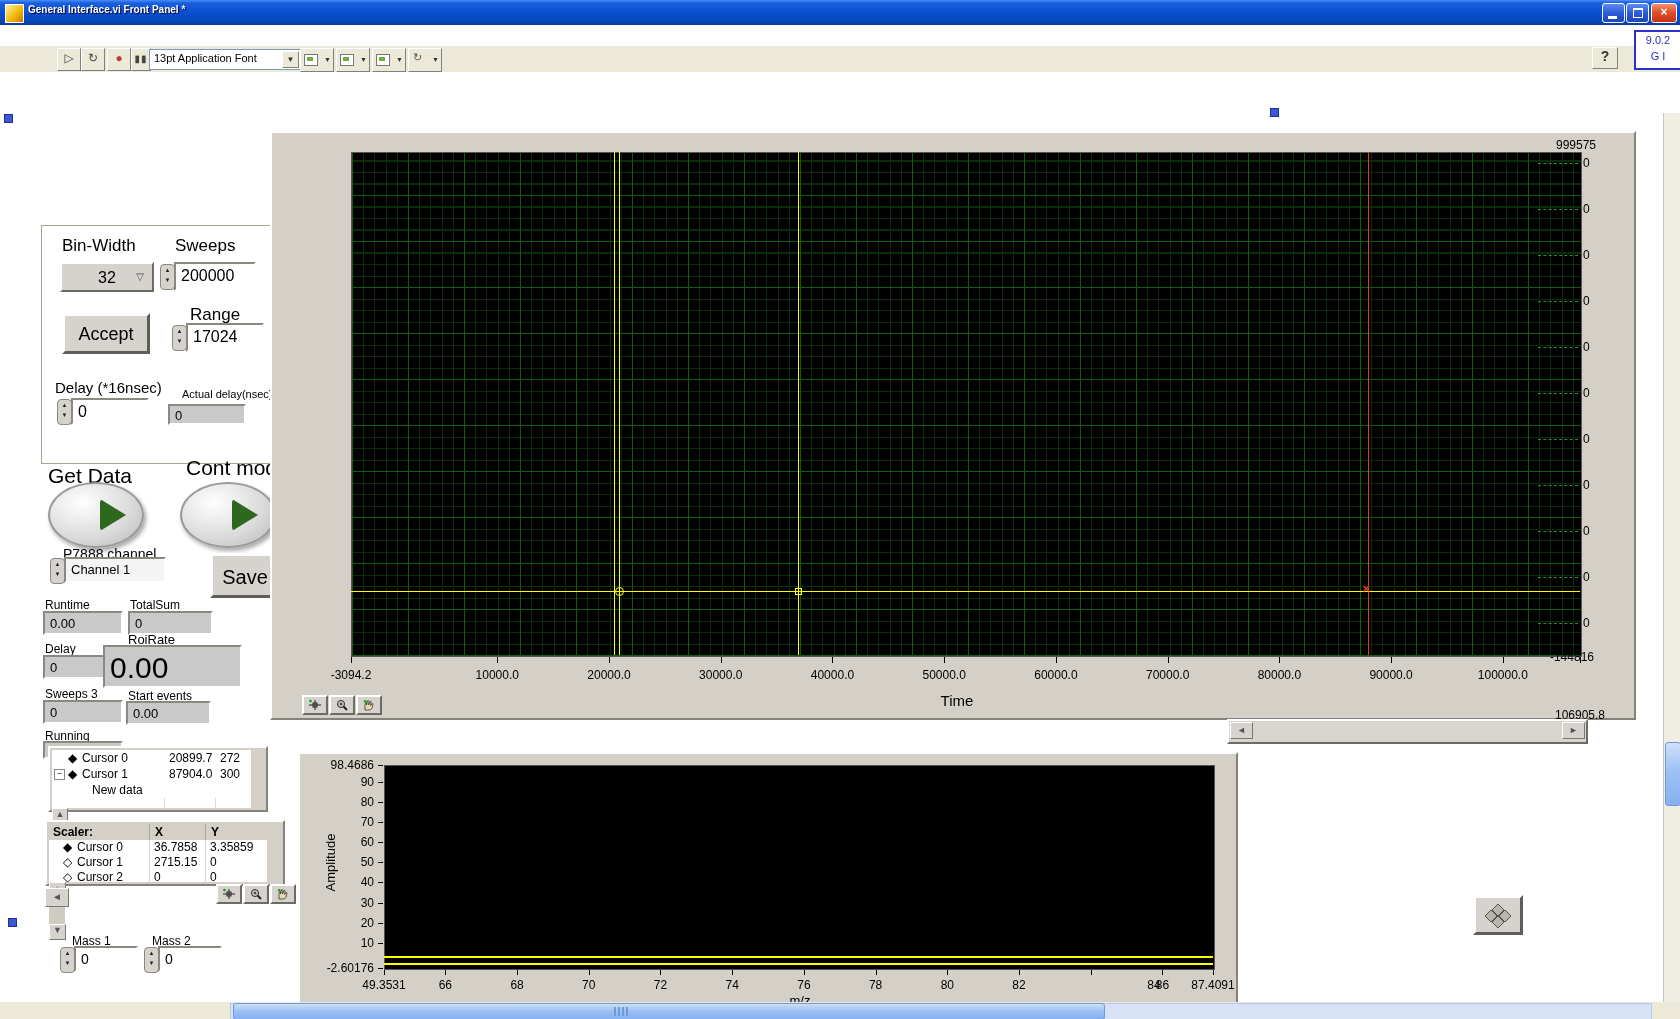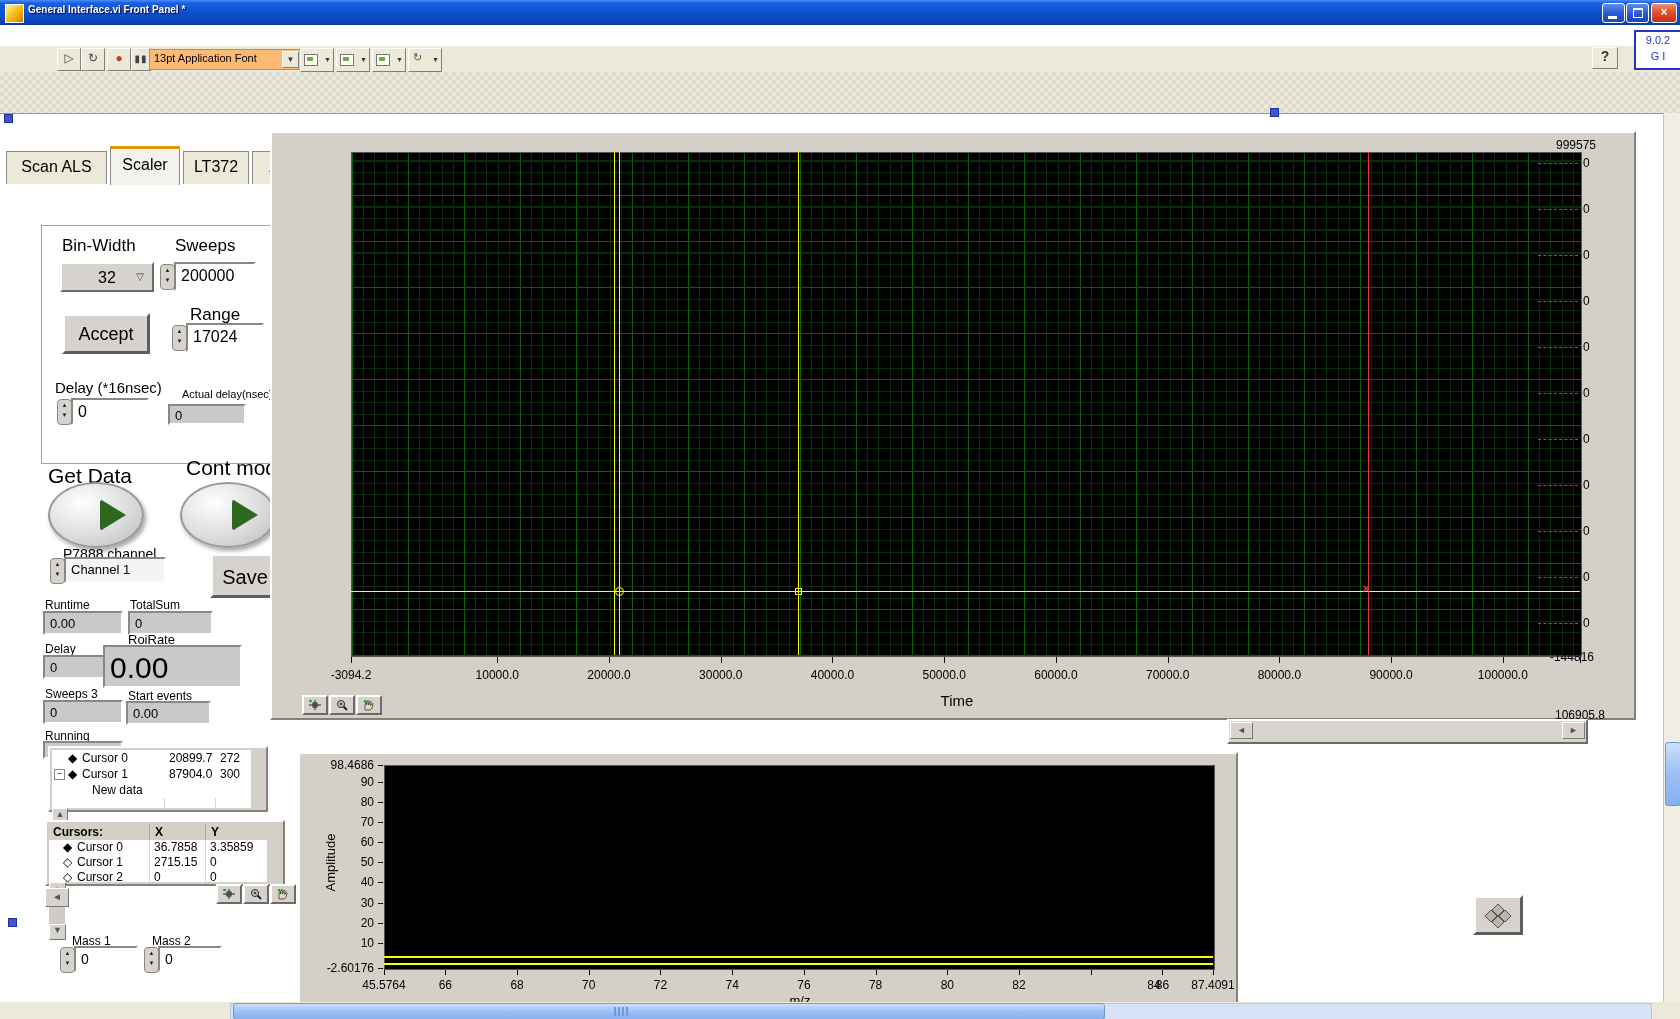--- a/index.html
+++ b/index.html
@@ -19,21 +19,21 @@
     background:linear-gradient(180deg,#5f8df0,#2c5bd8 50%,#1b46b4);}
   .winbtn.close{background:linear-gradient(180deg,#f0926f,#e25031 45%,#c23210);width:24px;font-weight:bold;}
   .minbar{position:absolute;left:5px;bottom:3px;width:9px;height:3px;background:#fff;}
   .restorebox{position:absolute;left:6px;top:4px;width:8px;height:7px;border:1px solid #fff;border-top:2px solid #fff;}
   .menubar{left:0;top:25px;width:1680px;height:21px;background:#ece9d8;
     border-bottom:1px solid #aca899;display:flex;align-items:center;font-size:12px;color:#000;}
   .menu-item{padding:2px 9px;}
   .toolbar{left:0;top:46px;width:1680px;height:26px;background:#ece9d8;}
   .tbtn{top:2px;height:21px;background:#ece9d8;border:1px solid;
     border-color:#fff #808080 #808080 #fff;text-align:center;font-size:12px;color:#444;line-height:19px;}
-  .fontcombo{left:149px;top:3px;width:146px;height:19px;background:#fdba74;border:1px solid #7f9db9;
+  .fontcombo{left:149px;top:3px;width:146px;height:19px;background:#ffffff;border:1px solid #7f9db9;
     font-size:11px;line-height:17px;padding-left:4px;color:#000;}
   .combo-arrow{position:absolute;right:1px;top:1px;width:15px;height:15px;background:#ece9d8;
     border:1px solid;border-color:#fff #808080 #808080 #fff;font-size:8px;line-height:15px;text-align:center;color:#333;}
   .ddbtn{top:2px;width:32px;height:22px;background:#ece9d8;border:1px solid;border-color:#fff #808080 #808080 #fff;}
   .dd-ic{position:absolute;left:3px;top:5px;width:12px;height:10px;border:1px solid #777;background:#fff;}
   .dd-ic i{position:absolute;left:2px;top:2px;width:6px;height:4px;background:#6fae3e;}
   .dd-ar{position:absolute;right:2px;top:7px;font-size:7px;color:#333;}
   .helpbtn{left:1592px;top:47px;width:24px;height:20px;background:#ece9d8;border:1px solid;
     border-color:#fff #808080 #808080 #fff;text-align:center;font-weight:bold;font-size:14px;color:#333;}
   .verbadge{left:1634px;top:30px;width:44px;height:36px;background:#fff;border:2px solid #2a31c8;
@@ -142,27 +142,20 @@
         <span style="position:absolute;left:4px;top:2px;font-size:11px;color:#555;">↻</span>
         <span class="dd-ar">▼</span>
       </div>
   </div>
   <div class="abs helpbtn">?</div>
   <div class="abs verbadge">
     <div>9.0.2</div>
     <div>G I</div>
   </div>
 
-  <div class="abs tabstrip" id="tabstrip">
-      <div class="abs tab" style="left: 6px; width: 101px;">Scan ALS</div>
-      <div class="abs tab active" style="left: 110px; width: 70px;">Scaler</div>
-      <div class="abs tab" style="left: 183px; width: 66px;">LT372</div>
-      <div class="abs tab" style="left: 252px; width: 117px;">ALS control</div>
-      <div class="abs tab" style="left: 372px; width: 120px;">PIE analysis</div>
-    </div>
 
   <div class="abs groupbox" style="left:41px;top:225px;width:236px;height:237px;"></div>
   <div class="abs lbl" style="left:62px;top:236px;font-size:17px;">Bin-Width</div>
   <div class="abs lbl" style="left:175px;top:236px;font-size:17px;">Sweeps</div>
   <div class="abs raised" style="left:60px;top:262px;width:94px;height:30px;font-size:16px;text-align:center;padding-top:5px;box-sizing:border-box;">
     <span>32</span>
     <span style="position:absolute;right:8px;top:7px;font-size:10px;color:#444;">▽</span>
   </div>
   <div class="abs spinner" style="left:160px;top:264px;">
       <div>▲</div>
@@ -243,21 +236,21 @@
     <div style="position:relative;float:left;width:14px;height:58px;background:#cfccc4;">
       <div class="scrollarrow" style="position:absolute;left:0;top:0;width:14px;height:13px;">▲</div>
       <div class="raised" style="position:absolute;left:0;top:14px;width:14px;height:26px;border-width:1px;"></div>
       <div class="scrollarrow" style="position:absolute;left:0;bottom:0;width:14px;height:13px;color:#999;">▼</div>
     </div>
   </div>
 
   <div class="abs tframe" style="left:45px;top:820px;width:240px;height:66px;">
     <div style="position:relative;width:218px;height:58px;background:#fff;overflow:hidden;float:left;" id="table2">
         <div class="trow thead" style="position: absolute; top: 0px; left: 0px; width: 218px;">
-          <span class="cell" style="left:4px;">Cursors:</span>
+          <span class="cell" style="left:4px;">Scaler:</span>
           <span class="cell" style="left:106px;">X</span>
           <span class="cell" style="left:162px;">Y</span>
           <span style="position:absolute;left:100px;top:0;bottom:0;width:1px;background:#a8a598;"></span>
           <span style="position:absolute;left:156px;top:0;bottom:0;width:1px;background:#a8a598;"></span>
         </div>
         <div class="trow" style="position: absolute; top: 16px; left: 0px; width: 218px; height: 15px;">
           <span style="position:absolute;left:14px;top:0;">◆</span>
           <span class="cell" style="left:28px;top:0;">Cursor 0</span>
           <span class="cell" style="left:105px;top:0;">36.7858</span>
           <span class="cell" style="left:161px;top:0;">3.35859</span>
@@ -424,21 +417,21 @@
     <div class="yfrag" style="position: absolute; left: 1583px; top: 616px; width: 14px;">0</div>
     <div class="abs cursor-v" style="position: absolute; left: 614.053px; background: rgb(255, 255, 0);"></div>
     <div class="abs cursor-v" style="position: absolute; left: 798.403px; background: rgb(255, 255, 0);"></div>
     <div class="abs cursor-v" style="position: absolute; left: 619.077px; background: rgb(255, 255, 0);"></div>
     <div class="abs cursor-v" style="position: absolute; left: 1367.7px; background: rgb(232, 57, 42);"></div>
     <div style="position: absolute; left: 351px; top: 591.216px; width: 1229px; height: 1px; background: rgb(255, 255, 0);"></div>
     <div style="position: absolute; left: 615.077px; top: 587.229px; width: 7px; height: 7px; border: 1px solid rgb(255, 255, 0); border-radius: 50%;"></div>
     <div style="position: absolute; left: 795.403px; top: 588.216px; width: 5px; height: 5px; border: 1px solid rgb(255, 255, 0);"></div>
     <div style="position: absolute; left: 1362.7px; top: 582.216px; color: rgb(232, 57, 42); font-size: 12px; font-weight: bold;">×</div>
     <div class="tickx" style="position: absolute; left: 384px; top: 970px; height: 5px;"></div>
-    <div class="ticklab" style="position: absolute; left: 349px; top: 978px; width: 70px;">45.5764</div>
+    <div class="ticklab" style="position: absolute; left: 349px; top: 978px; width: 70px;">49.3531</div>
     <div class="tickx" style="position: absolute; left: 445.363px; top: 970px; height: 5px;"></div>
     <div class="ticklab" style="position: absolute; left: 410.363px; top: 978px; width: 70px;">66</div>
     <div class="tickx" style="position: absolute; left: 517.075px; top: 970px; height: 5px;"></div>
     <div class="ticklab" style="position: absolute; left: 482.075px; top: 978px; width: 70px;">68</div>
     <div class="tickx" style="position: absolute; left: 588.786px; top: 970px; height: 5px;"></div>
     <div class="ticklab" style="position: absolute; left: 553.786px; top: 978px; width: 70px;">70</div>
     <div class="tickx" style="position: absolute; left: 660.497px; top: 970px; height: 5px;"></div>
     <div class="ticklab" style="position: absolute; left: 625.497px; top: 978px; width: 70px;">72</div>
     <div class="tickx" style="position: absolute; left: 732.208px; top: 970px; height: 5px;"></div>
     <div class="ticklab" style="position: absolute; left: 697.208px; top: 978px; width: 70px;">74</div>

